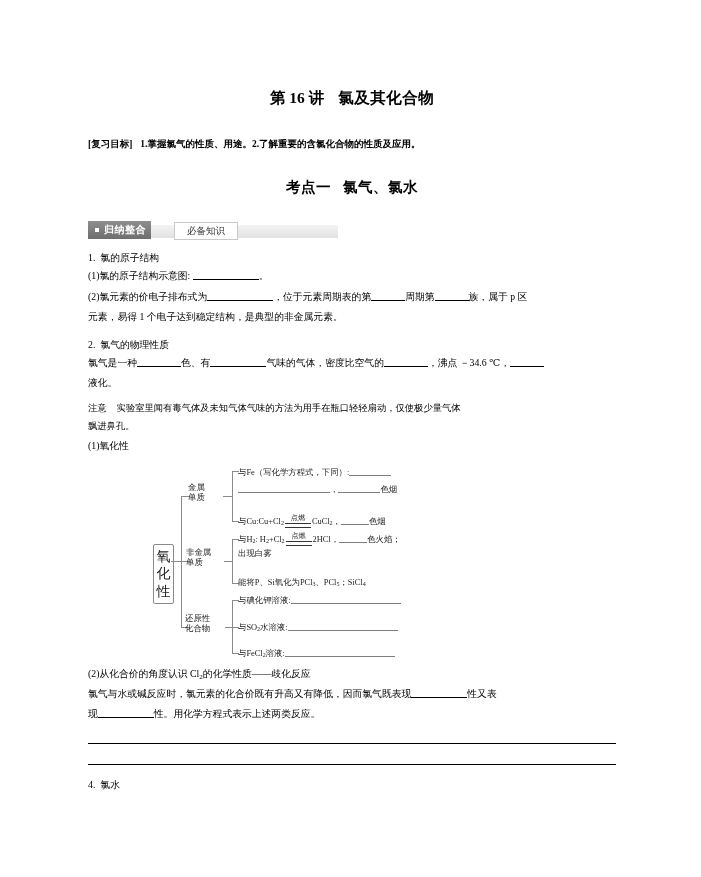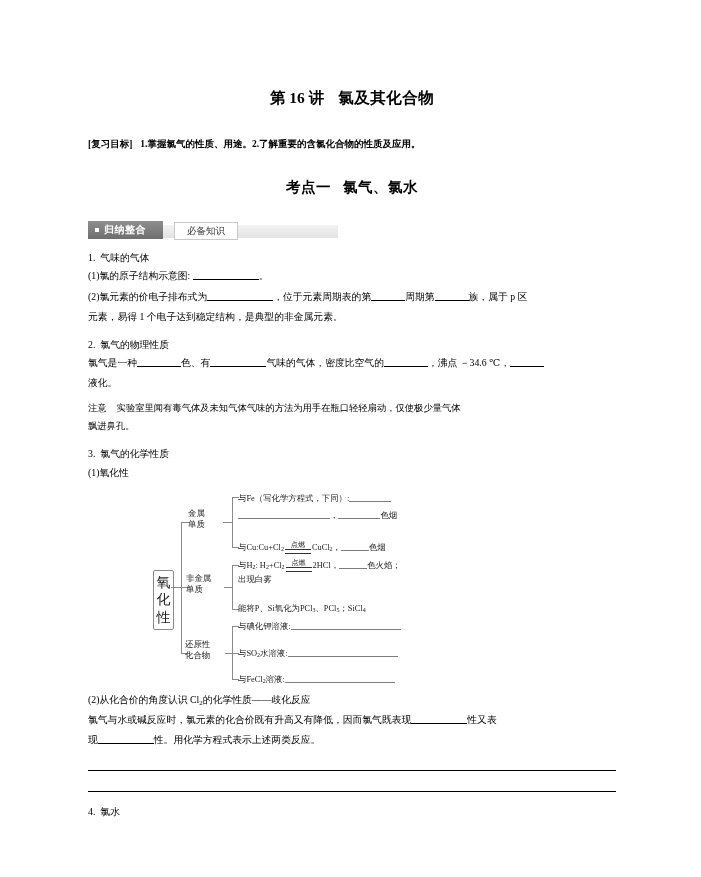--- a/index.html
+++ b/index.html
@@ -73,21 +73,21 @@
     position: absolute;
     left: 0; top: 4px;
     width: 250px;
     height: 13px;
     background: linear-gradient(to bottom, #f3f3f3, #e2e2e2);
   }
   .banner-tab-dark {
     position: absolute;
     left: 0; top: 0;
     height: 18px;
-    padding: 0 17px 0 7px;
+    padding: 0 5px 0 7px;
     background: linear-gradient(to bottom, #8e8e8e, #6e6e6e);
     color: #ffffff;
     font-size: 10px;
     font-weight: bold;
     line-height: 18px;
     font-family: "Liberation Sans", sans-serif;
     letter-spacing: 0.5px;
     white-space: nowrap;
   }
   .bullet-sq {
@@ -257,21 +257,21 @@
     <div class="banner-bg"></div>
     <div class="banner-tab-dark">
       <span class="bullet-sq"></span><span>归纳整合</span>
     </div>
     <div class="banner-tab-light">
       <span>必备知识</span>
     </div>
   </div>
 
   <div class="ptitle">
-    <span>1.</span><span class="sp"></span><span>气味的气体</span>
+    <span>1.</span><span class="sp"></span><span>氯的原子结构</span>
   </div>
   <div class="ptext">
     <span>(1)氯的原子结构示意图:</span>
     <span class="blank b-xl"></span><span>。</span>
   </div>
   <div class="ptext">
     <span>(2)氯元素的价电子排布式为</span><span class="blank b-xl"></span><span>，位于元素周期表的第</span><span class="blank b-s"></span><span>周期第</span><span class="blank b-s"></span><span>族，属于 p 区</span>
   </div>
   <div class="ptext">
     <span>元素，易得 1 个电子达到稳定结构，是典型的非金属元素。</span>
@@ -287,23 +287,20 @@
     <span>液化。</span>
   </div>
 
   <div class="note">
     <span class="nlabel">注意</span><span class="sp"></span><span>实验室里闻有毒气体及未知气体气味的方法为用手在瓶口轻轻扇动，仅使极少量气体</span>
   </div>
   <div class="note" style="margin-top:0">
     <span>飘进鼻孔。</span>
   </div>
 
-  <div class="ptitle">
-    <span>3.</span><span class="sp"></span><span>氯气的化学性质</span>
-  </div>
   <div class="ptext">
     <span>(1)氧化性</span>
   </div>
 
   <div class="diagram">
 
     <div class="dg-root">
       <span>氧化性</span>
     </div>
 

